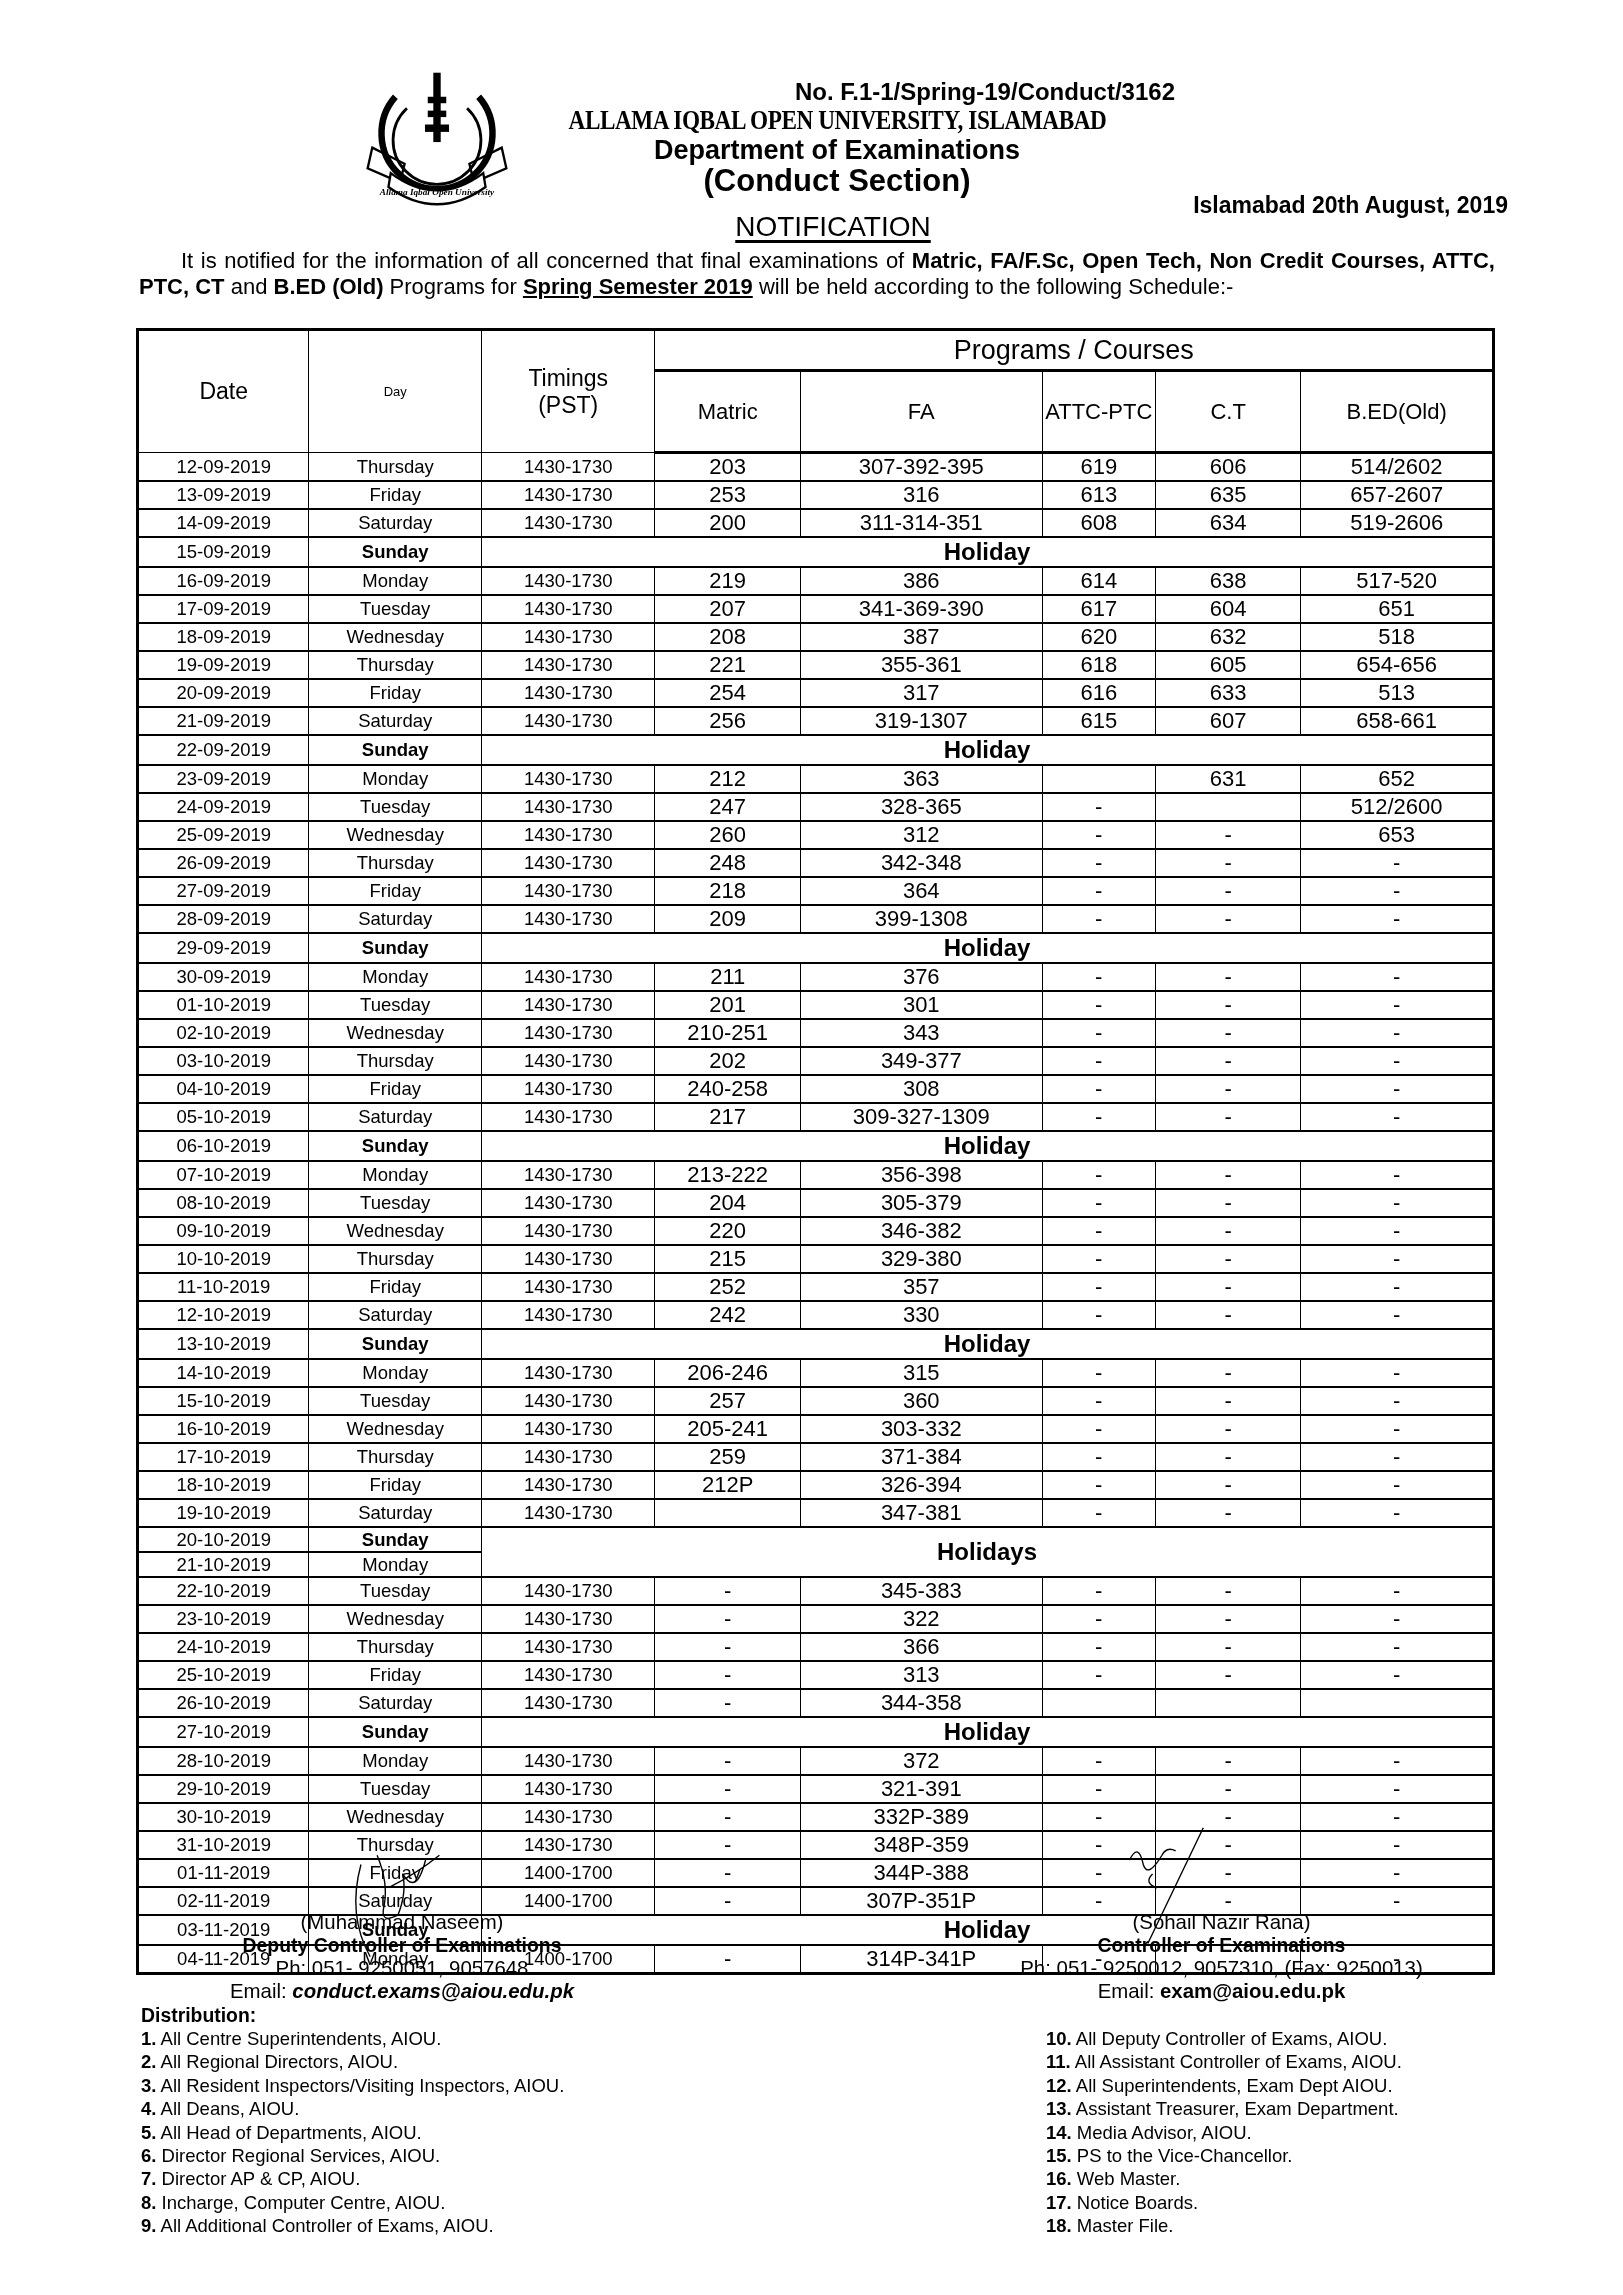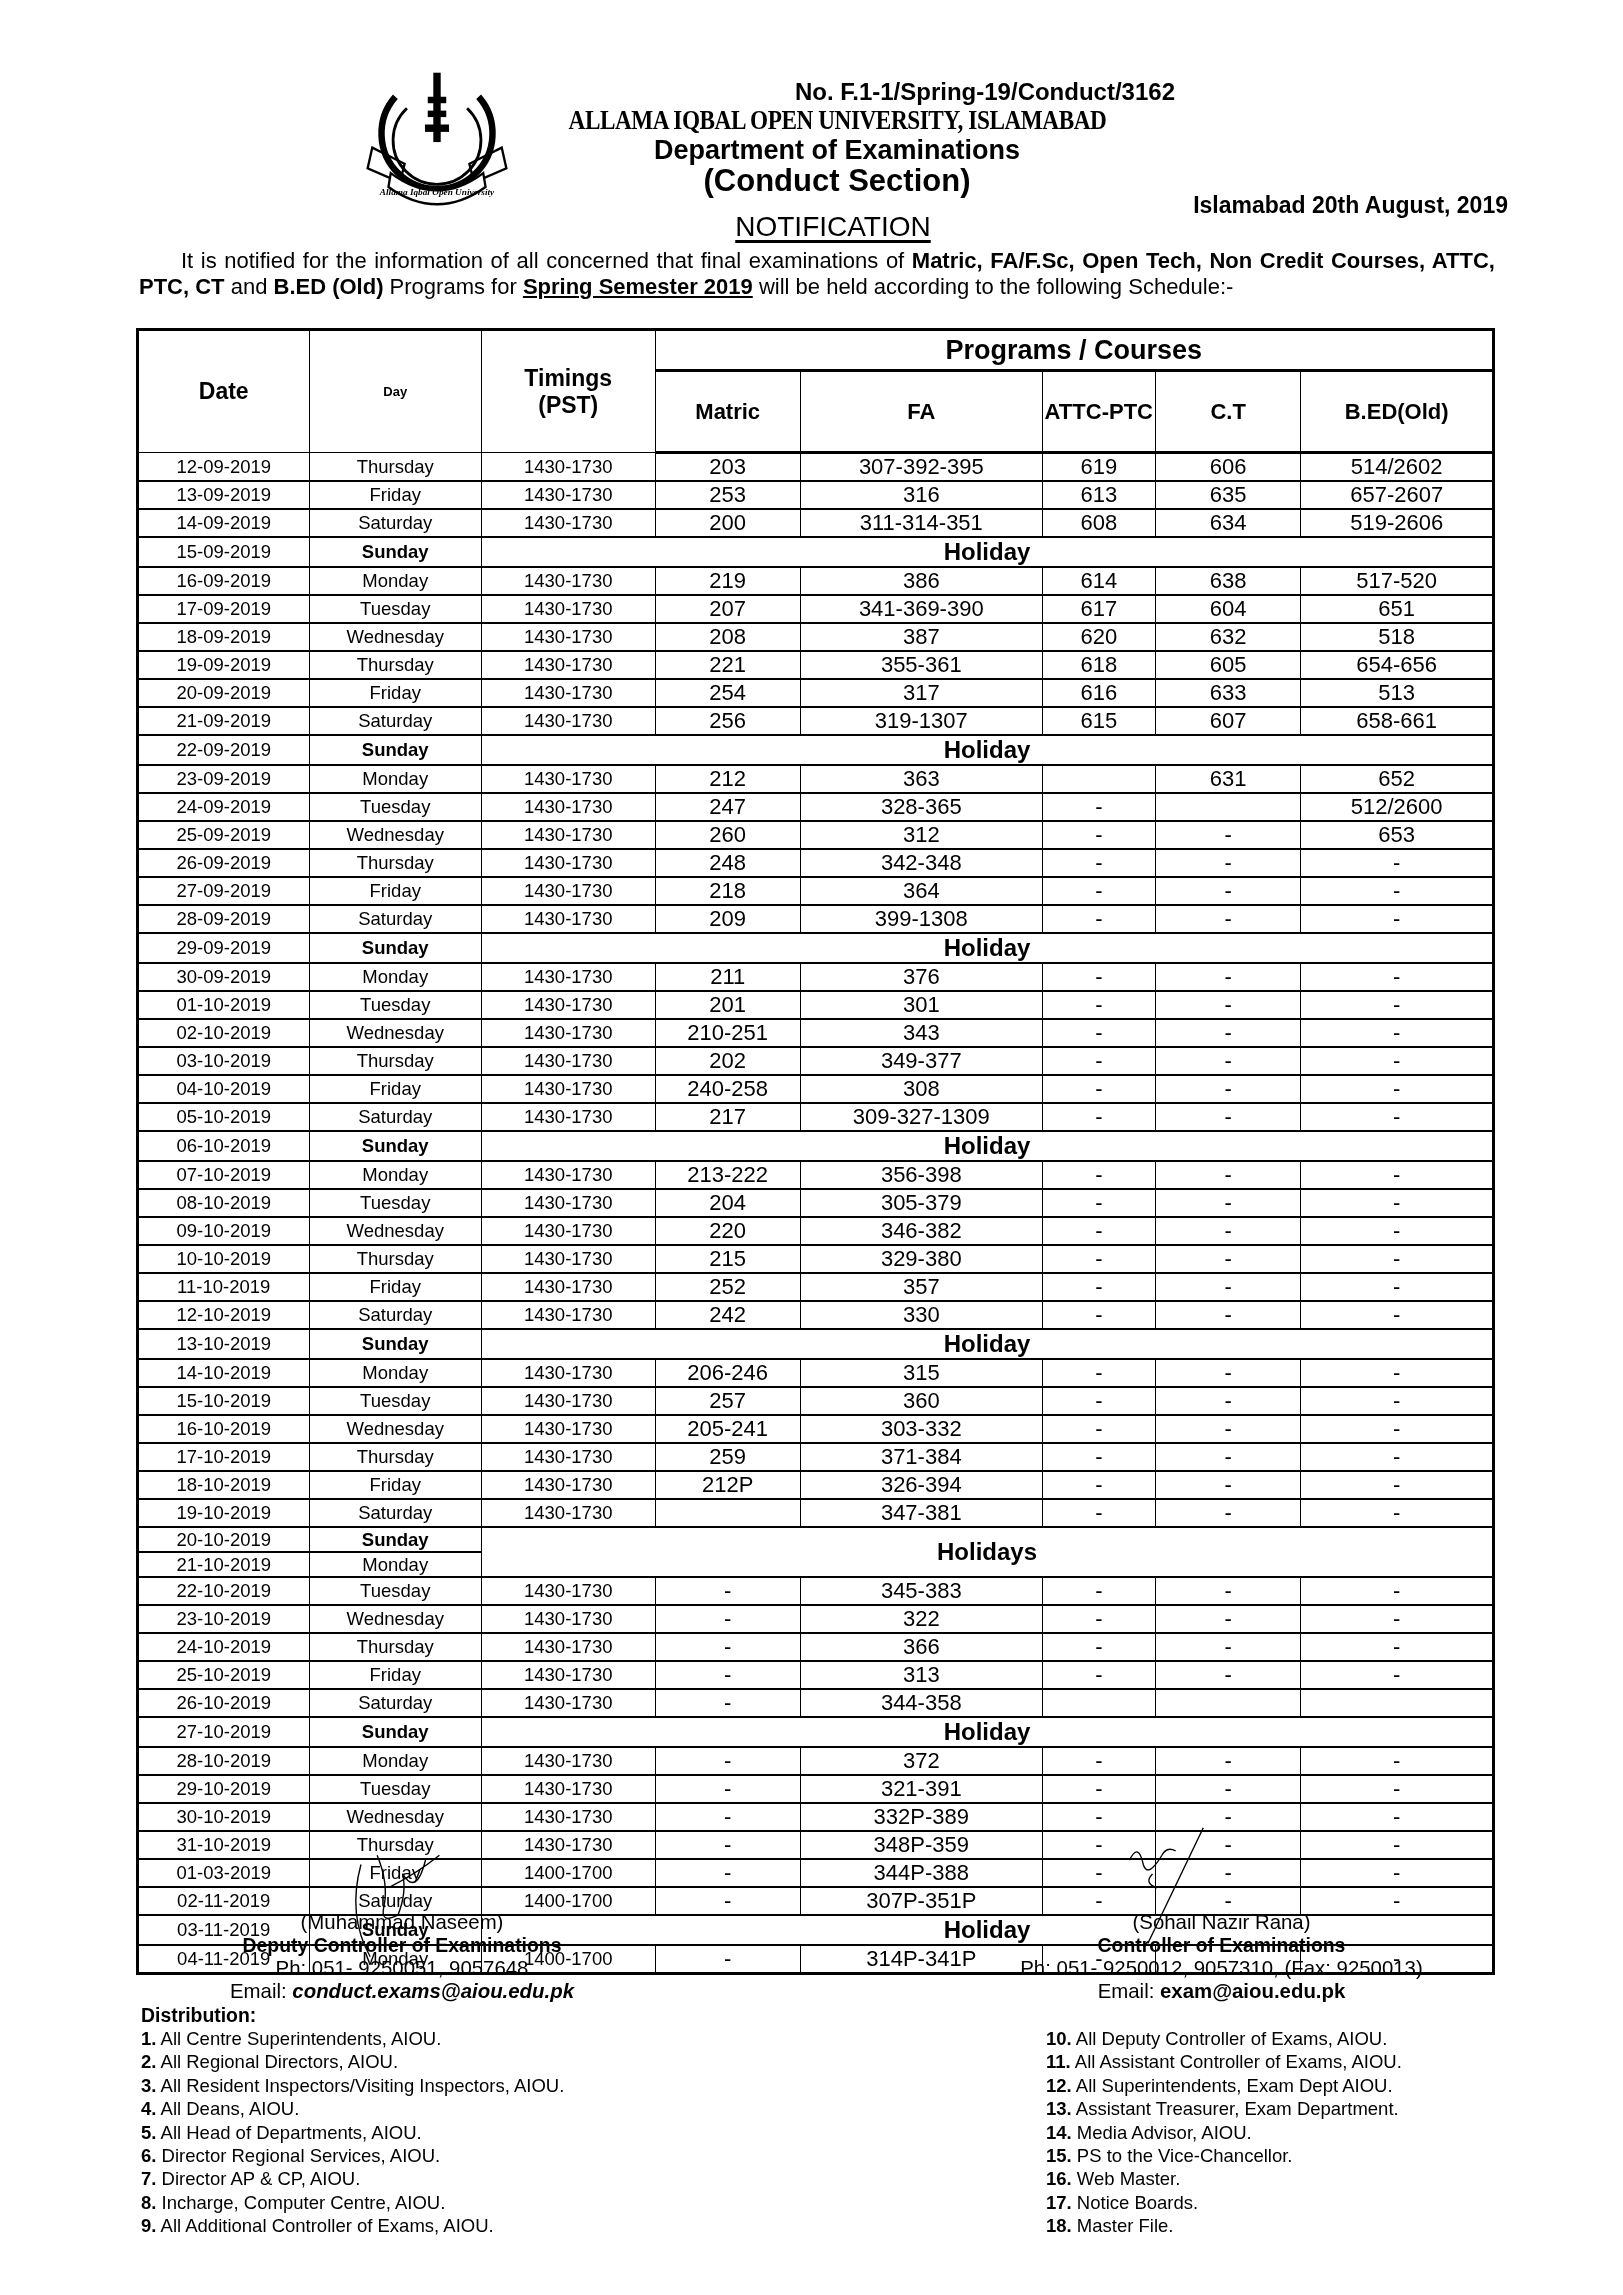--- a/index.html
+++ b/index.html
@@ -16,21 +16,21 @@
   .hdr-notif { left:648px; top:211px; width:370px; font-size:28px; font-weight:normal; text-align:center; }
   .hdr-notif span { text-decoration:underline; text-decoration-thickness:2.8px; text-underline-offset:3.7px; }
   .intro { left:139px; top:248px; width:1356px; font-size:22px; line-height:26px; text-align:justify; }
   .intro b { font-weight:bold; }
   .intro u { text-decoration:underline; font-weight:bold; }
 
   table.sched { position:absolute; left:136px; top:328px; width:1359px; border-collapse:collapse;
                 table-layout:fixed; border:3.7px solid #000; }
   table.sched td, table.sched th { border:1.4px solid #000; text-align:center; vertical-align:middle;
                 padding:0; overflow:hidden; white-space:nowrap; }
-  table.sched th { font-weight:bold; }
+  table.sched th { font-weight:normal; }
   .th-main { font-size:23px; }
   .th-prog { font-size:27px; height:38px; border-bottom:3.7px solid #000 !important; }
   .th-sub { font-size:22px; height:79px; }
   .th-day { font-size:13px; }
   tr.head-bottom th { border-bottom:3.7px solid #000 !important; }
   tr.row td { height:23px; font-size:18.5px; border-bottom:2.8px solid #000; }
   tr.row td.cell-lg { font-size:22px; }
   tr.row td.day-bold { font-weight:bold; }
   tr.row td.holiday { font-weight:bold; font-size:24px; }
 
@@ -561,21 +561,21 @@
         <td>31-10-2019</td>
         <td>Thursday</td>
         <td>1430-1730</td>
         <td class="cell-lg">-</td>
         <td class="cell-lg">348P-359</td>
         <td class="cell-lg">-</td>
         <td class="cell-lg">-</td>
         <td class="cell-lg">-</td>
       </tr>
       <tr class="row">
-        <td>01-03-2019</td>
+        <td>01-11-2019</td>
         <td>Friday</td>
         <td>1400-1700</td>
         <td class="cell-lg">-</td>
         <td class="cell-lg">344P-388</td>
         <td class="cell-lg">-</td>
         <td class="cell-lg">-</td>
         <td class="cell-lg">-</td>
       </tr>
       <tr class="row">
         <td>02-11-2019</td>

